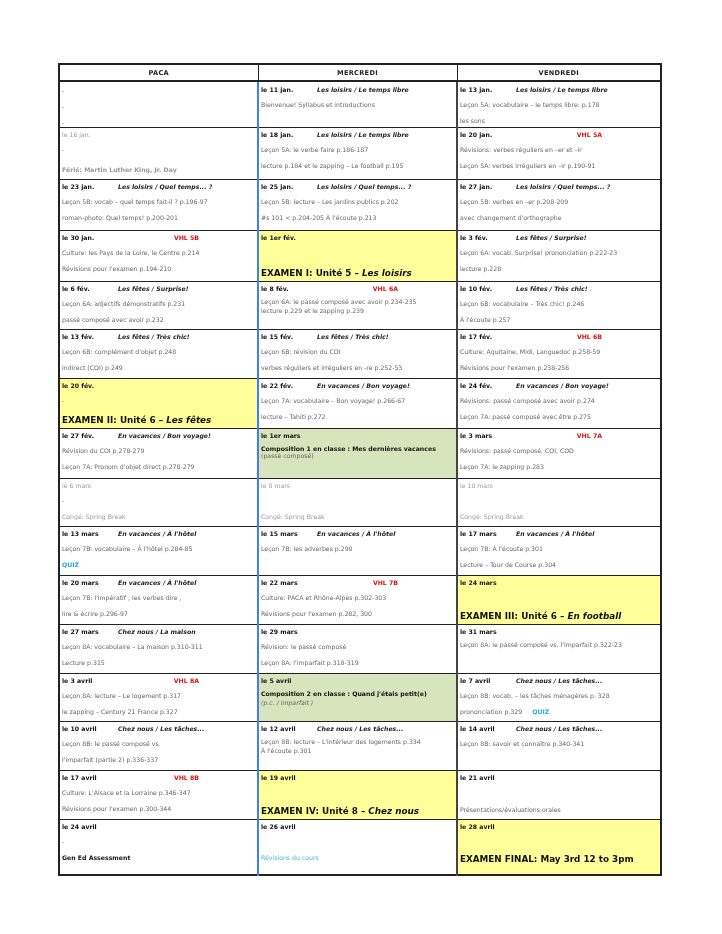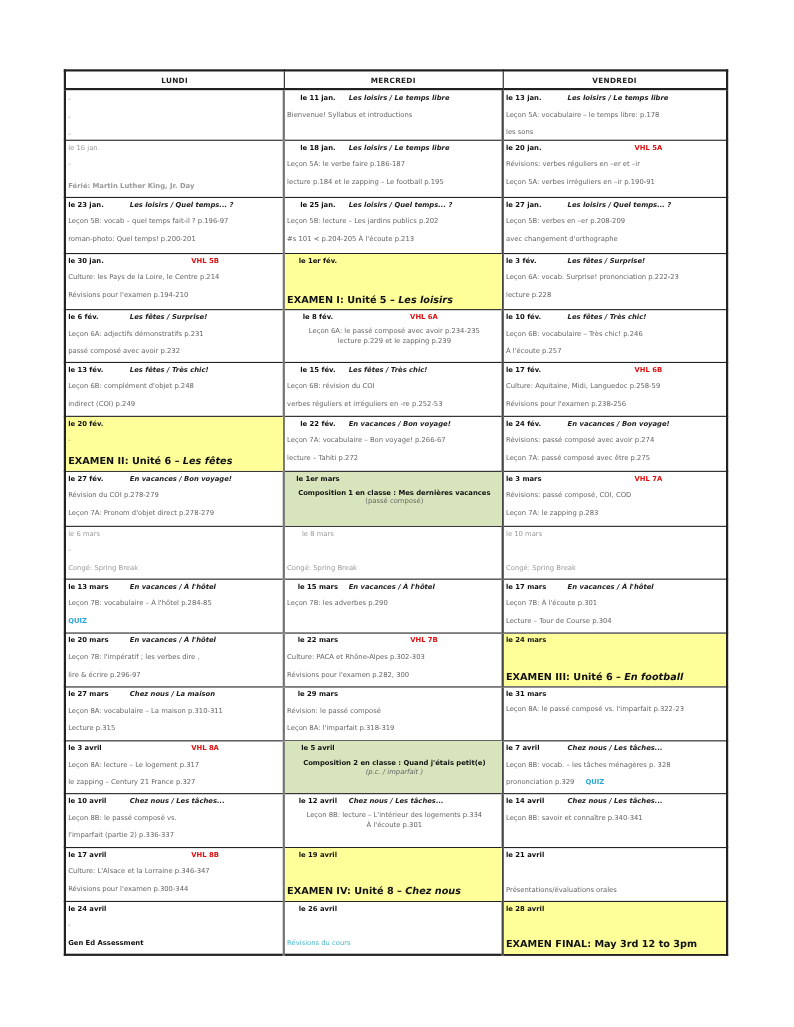--- a/index.html
+++ b/index.html
@@ -9,21 +9,21 @@
            border-collapse:collapse; table-layout:fixed;
            border:2px solid #222; }
   #sched col.c1 { width:199px; }
   #sched col.c2 { width:199px; }
   #sched col.c3 { width:204px; }
   #sched th { height:15px; font-size:6.6px; font-weight:bold; letter-spacing:0.3px;
               color:#222; border:1px solid #222; border-bottom:2px solid #222;
               text-align:center; vertical-align:middle; padding:0; }
   #sched td { border:1px solid #222; border-top:1.5px solid #222; vertical-align:top;
               padding:0 0 0 2px; overflow:hidden; position:relative; }
-  #sched td.mid { border-left:2px solid #737373; border-right:2px solid #444;text-align:center; }
+  #sched td.mid { border-left:2px solid #3b82f6; border-right:2px solid #444; }
   .cell { position:relative; height:100%; }
   .l { font-size:6.2px; line-height:9px; white-space:nowrap; color:#666; height:16px;
        display:flex; align-items:center; }
   .l.hd { color:#111; font-weight:bold; height:14px; }
   .l .dt { font-weight:bold; color:#111; min-width:56px; display:inline-block; }
   .l .tp { font-style:italic; font-weight:bold; color:#222; }
   .l .vhl { color:#d11; font-weight:bold; margin-left:auto; margin-right:58px; }
   .gray .l, .gray .l .dt { color:#9a9a9a; }
   .gray .l .dt { font-weight:normal; }
   .gray .hl-gray { font-weight:bold; color:#999; }
@@ -42,21 +42,21 @@
 <body>
 
 <table id="sched">
   <colgroup>
       <col class="c1">
       <col class="c2">
       <col class="c3">
     </colgroup>
   <thead>
     <tr>
-      <th>LUNDI</th>
+      <th>PACA</th>
       <th>MERCREDI</th>
       <th>VENDREDI</th>
     </tr>
   </thead>
   <tbody id="tbody">
       <tr style="height: 46px;">
         <td style="height: 44px;">
           <div class="cell" style="height: 44px;">
             <div class="l">
               <span class="dash">-</span>
@@ -647,21 +647,21 @@
             </div>
             <div class="l">
               <span></span>
             </div>
             <div class="l" style="position: absolute; bottom: 0px;">
               <span>Présentations/évaluations orales</span>
             </div>
           </div>
         </td>
       </tr>
-      <tr style="height: 49px;">
+      <tr style="height: 56px;">
         <td style="height: 46px;">
           <div class="cell" style="height: 46px;">
             <div class="l hd">
               <span class="dt">le 24 avril</span>
             </div>
             <div class="l">
               <span class="dash">-</span>
             </div>
             <div class="l b" style="position: absolute; bottom: 0px;">
               <span>Gen Ed Assessment</span>

